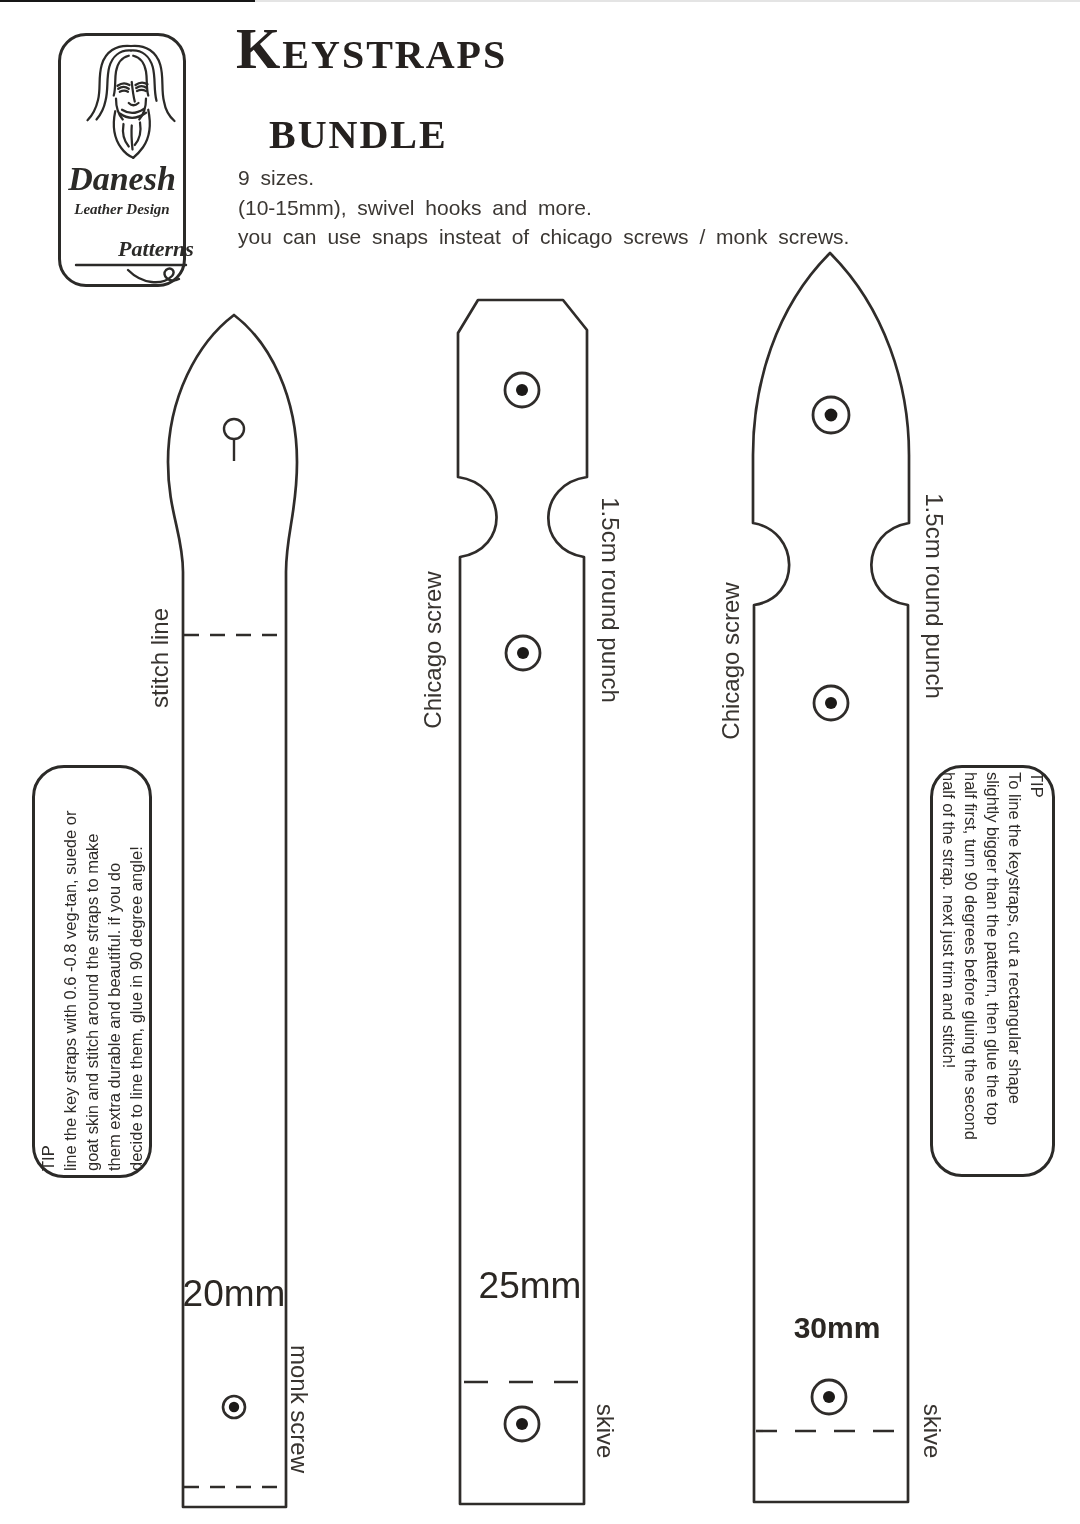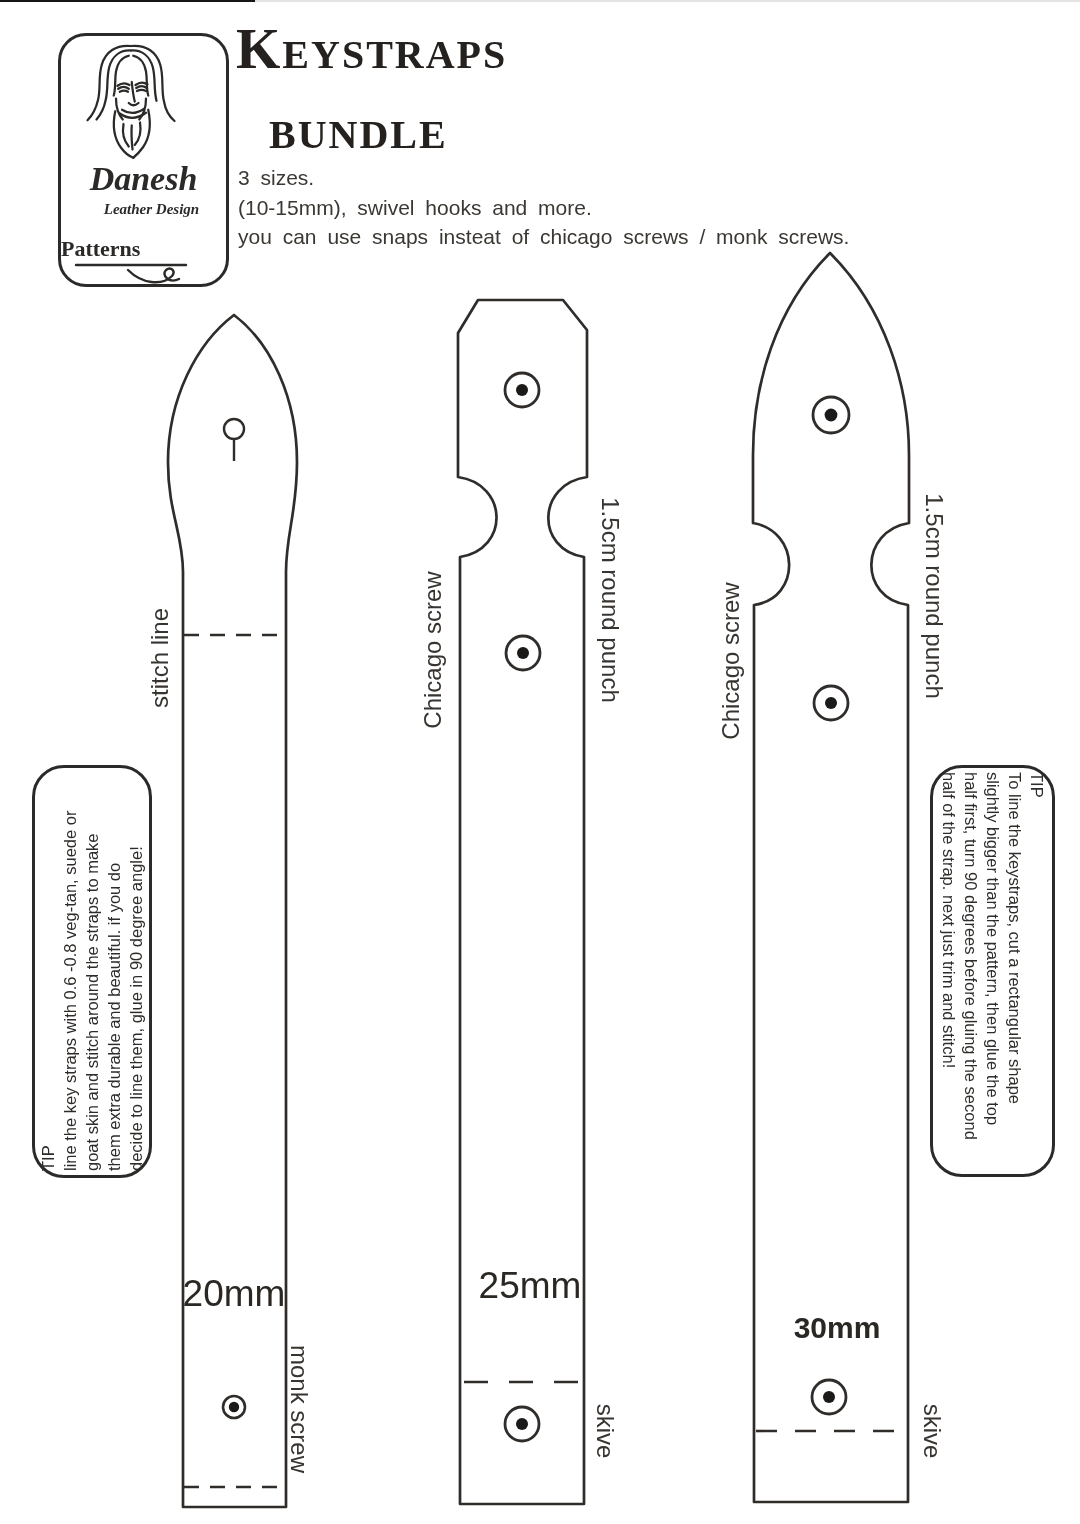--- a/index.html
+++ b/index.html
@@ -3,37 +3,37 @@
 <meta charset="utf-8">
 <style>
   html,body{margin:0;padding:0;}
   body{
     width:1080px;height:1524px;position:relative;background:#ffffff;
     font-family:"Liberation Sans", sans-serif;color:#2b2a28;overflow:hidden;
   }
   .abs{position:absolute;}
   
   .logo-box{
-    position:absolute;left:58px;top:33px;width:171px;height:254px;
+    position:absolute;left:58px;top:33px;width:128px;height:254px;
     border:3px solid #2b2a28;border-radius:28px;box-sizing:border-box;background:#fff;
   }
   .logo-brand{
     position:absolute;left:0;top:124px;width:100%;text-align:center;
     font-family:"Liberation Serif", serif;font-style:italic;font-weight:bold;
     font-size:34px;color:#2b2a28;letter-spacing:0px;
   }
   .logo-tagline{
     position:absolute;left:0;top:165px;width:100%;text-align:center;
     font-family:"Liberation Serif", serif;font-style:italic;font-weight:bold;
-    font-size:15px;color:#2b2a28;padding-left:8px;
+    font-size:15px;color:#2b2a28;
   }
   .logo-patterns{
-    position:absolute;left:0;top:200px;width:100%;text-align:left;
-    font-family:"Liberation Serif", serif;font-weight:bold;
-    font-size:22px;color:#2b2a28;
+    position:absolute;left:0;top:200px;width:100%;text-align:center;
+    font-family:"Liberation Serif", serif;font-style:italic;font-weight:bold;
+    font-size:22px;color:#2b2a28;padding-left:34px;
   }
   .title{
     position:absolute;left:236px;top:20px;
     font-family:"Liberation Serif", serif;font-weight:bold;font-variant:small-caps;
     font-size:57px;line-height:1;letter-spacing:2px;color:#25211f;white-space:nowrap;
   }
   .title-line2{position:absolute;left:236px;top:100px;margin-left:33px;}
   .subtitle{
     position:absolute;left:238px;top:163px;
     font-size:21px;line-height:29.5px;word-spacing:5px;color:#3b3733;white-space:nowrap;
@@ -101,21 +101,21 @@
   <svg class="abs" style="left:11px;top:226px;" width="118" height="32" viewBox="0 0 118 32" fill="none" stroke="#2b2a28" stroke-width="2.4" stroke-linecap="round">
     <path d="M 4 3 L 114 3"></path>
     <path d="M 56 8 C 70 22 90 24 100 14 C 104 9 99 4 94 8 C 89 13 97 22 107 17"></path>
   </svg>
 </div>
 
 <div class="title">Keystraps</div>
 <div class="title title-line2">bundle</div>
 
 <div class="subtitle">
-  <div>3 sizes.</div>
+  <div>9 sizes.</div>
   <div>(10-15mm), swivel hooks and more.</div>
   <div>you can use snaps insteat of chicago screws / monk screws.</div>
 </div>
 
 <svg class="abs" style="left:0;top:0;" width="1080" height="1524" viewBox="0 0 1080 1524">
 
   <g fill="#ffffff" stroke="#2f2c2a" stroke-width="2.7" stroke-linejoin="round">
     <path d="M 183 1507 L 183 572 C 183 534 168 512 168 462 C 168 398 197 343 234 315
              C 271 343 297 398 297 462 C 297 512 286 534 286 572 L 286 1507 Z"></path>
   </g>

